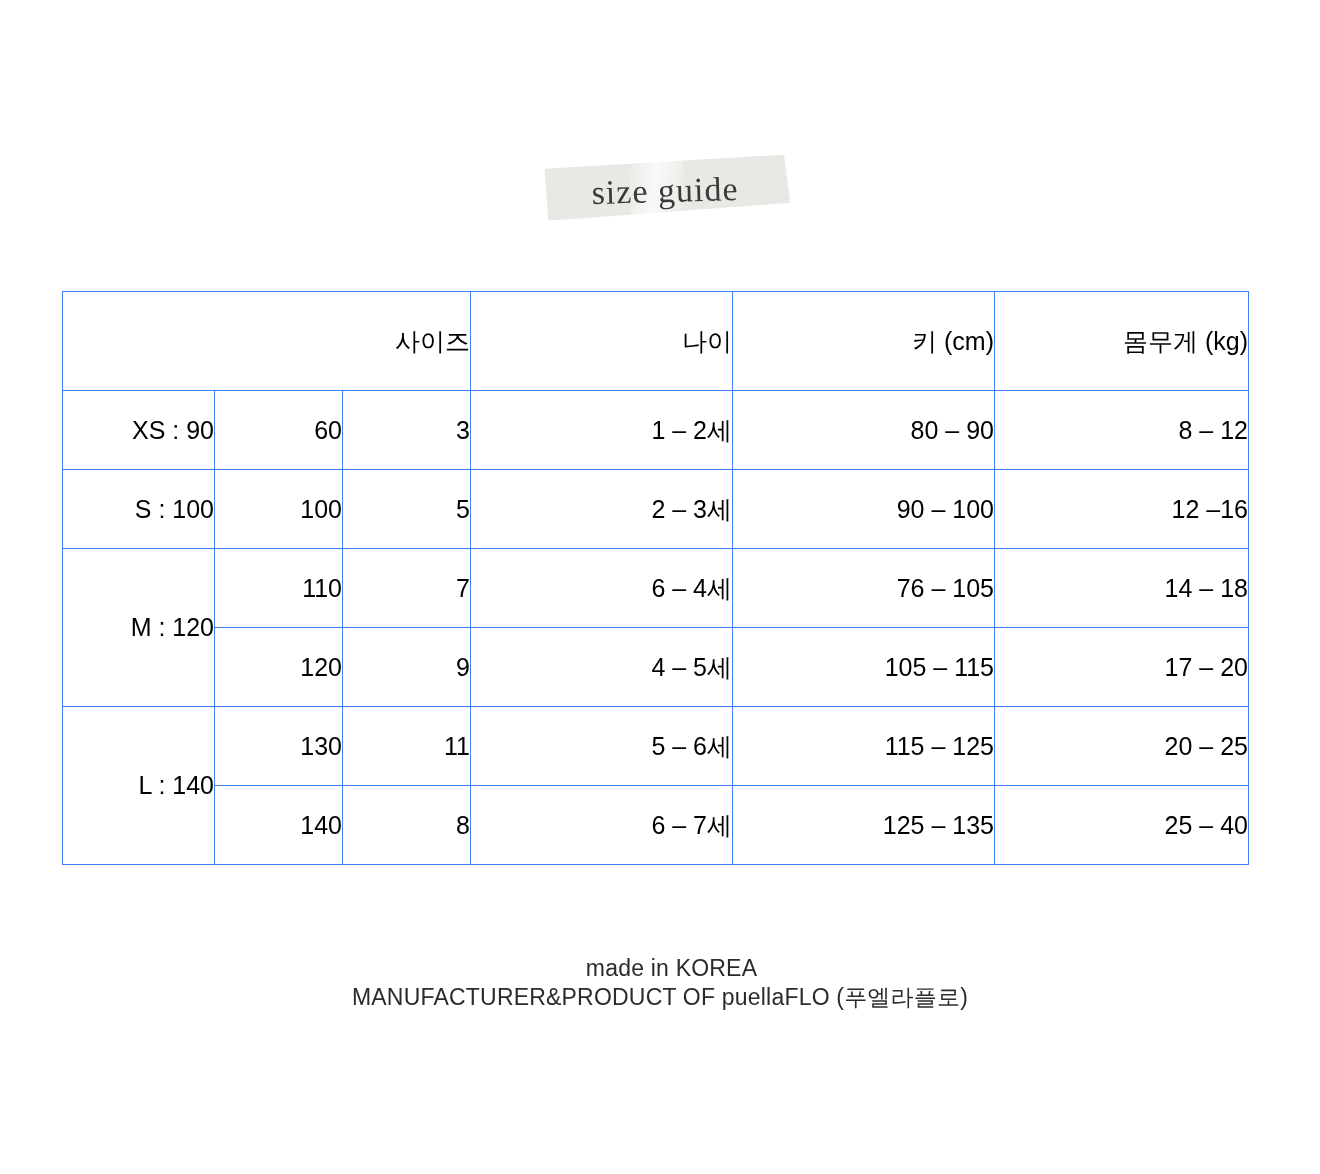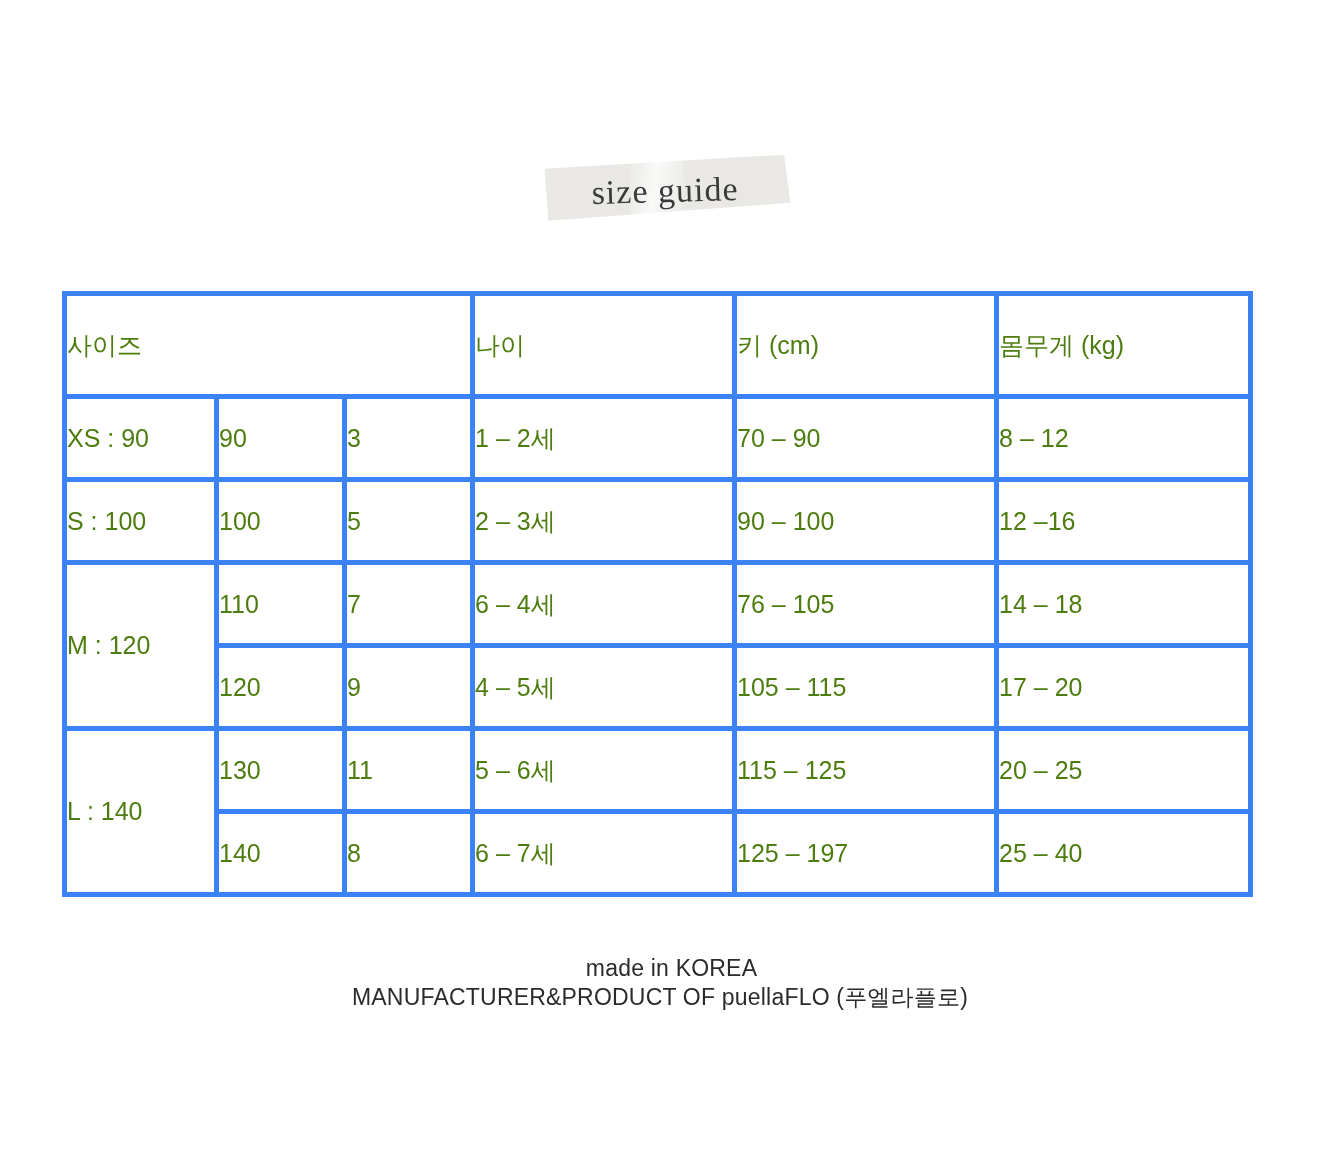--- a/index.html
+++ b/index.html
@@ -64,26 +64,26 @@
     top: 291px;
     width: 1186px;
   }
   table.size-table {
     border-collapse: collapse;
     width: 100%;
     table-layout: fixed;
   }
   table.size-table td,
   table.size-table th {
-    border: 5px solid #3b82f6;
-    text-align: left;
+    border: 1px solid #3b82f6;
+    text-align: right;
     vertical-align: middle;
     font-weight: normal;
     font-size: 25px;
-    color: #4d7c0f;
+    color: #000000;
     padding: 0;
   }
   .col-size   { width: 152px; }
   .col-num    { width: 128px; }
   .col-num2   { width: 128px; }
   .col-age    { width: 262px; }
   .col-height { width: 262px; }
   .col-weight { width: 254px; }
 
   thead td {
@@ -143,24 +143,24 @@
         <td colspan="3">사이즈</td>
         <td>나이</td>
         <td>키 (cm)</td>
         <td>몸무게 (kg)</td>
       </tr>
     </thead>
     <tbody>
 
       <tr>
         <td class="accent grouplabel" rowspan="1">XS : 90</td>
-        <td class="accent">90</td>
+        <td class="accent">60</td>
         <td>3</td>
         <td>1 – 2세</td>
-        <td>70 – 90</td>
+        <td>80 – 90</td>
         <td>8 – 12</td>
       </tr>
 
       <tr>
         <td class="accent grouplabel" rowspan="1">S : 100</td>
         <td class="accent">100</td>
         <td>5</td>
         <td>2 – 3세</td>
         <td>90 – 100</td>
         <td>12 –16</td>
@@ -187,21 +187,21 @@
         <td class="accent">130</td>
         <td>11</td>
         <td>5 – 6세</td>
         <td>115 – 125</td>
         <td>20 – 25</td>
       </tr>
       <tr>
         <td class="accent">140</td>
         <td>8</td>
         <td>6 – 7세</td>
-        <td>125 – 197</td>
+        <td>125 – 135</td>
         <td>25 – 40</td>
       </tr>
     </tbody>
   </table>
 </div>
 
 <div class="footer">
   <div class="footer-line1">made in KOREA</div>
   <div class="footer-line2">MANUFACTURER&amp;PRODUCT OF puellaFLO (푸엘라플로)</div>
 </div>

